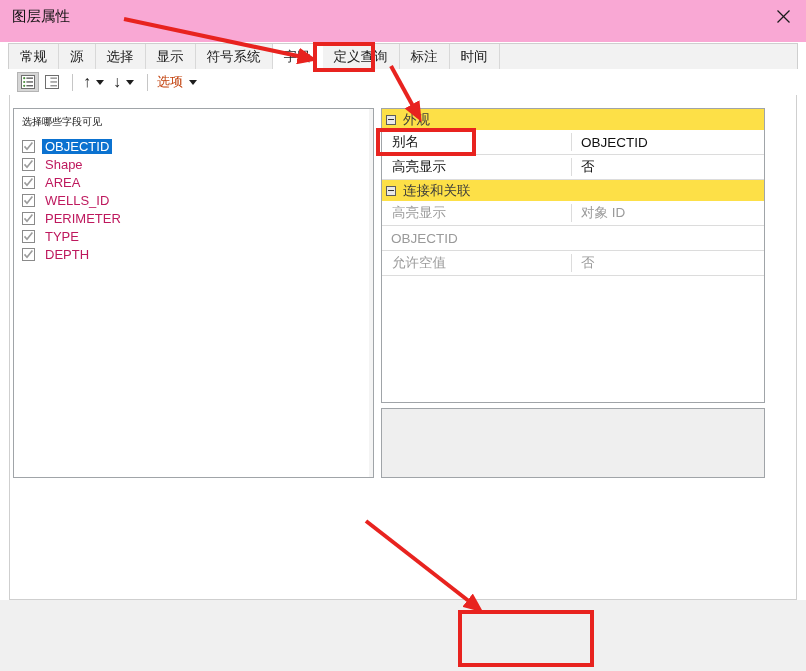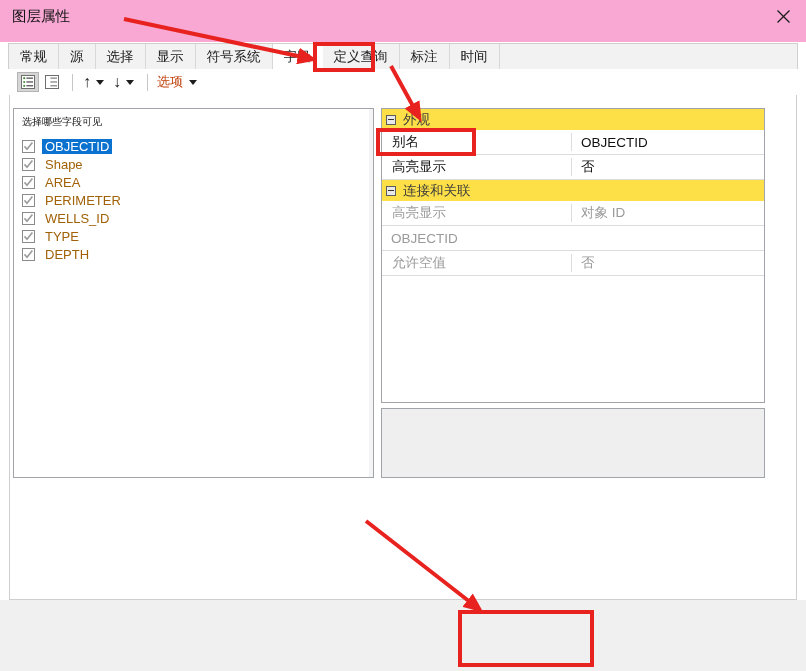--- a/index.html
+++ b/index.html
@@ -206,21 +206,21 @@
     border: 1px solid #8a8a8a;
     background: #ffffff;
     margin-right: 7px;
     flex: 0 0 auto;
     position: relative;
     box-sizing: border-box;
   }
   .chk svg { position: absolute; left: 0; top: 0; }
   .field-label {
     font-size: 13px;
-    color: #a16207;
+    color: #be185d;
     padding: 0 3px;
     line-height: 15px;
     white-space: nowrap;
   }
   .field-row.selected .field-label {
     background: #0b72d0;
     color: #ffffff;
   }
   #field-list-scroll {
     position: absolute;
@@ -454,29 +454,29 @@
               </svg>
             </span>
             <span class="field-label">AREA</span>
           </div>
           <div class="field-row">
             <span class="chk">
               <svg width="11" height="11" viewBox="0 0 11 11" aria-hidden="true">
                 <polyline points="1.5,5.4 4,8.2 9.4,1.6" fill="none" stroke="#9b9b9b" stroke-width="1.6"></polyline>
               </svg>
             </span>
+            <span class="field-label">WELLS_ID</span>
+          </div>
+          <div class="field-row">
+            <span class="chk">
+              <svg width="11" height="11" viewBox="0 0 11 11" aria-hidden="true">
+                <polyline points="1.5,5.4 4,8.2 9.4,1.6" fill="none" stroke="#9b9b9b" stroke-width="1.6"></polyline>
+              </svg>
+            </span>
             <span class="field-label">PERIMETER</span>
-          </div>
-          <div class="field-row">
-            <span class="chk">
-              <svg width="11" height="11" viewBox="0 0 11 11" aria-hidden="true">
-                <polyline points="1.5,5.4 4,8.2 9.4,1.6" fill="none" stroke="#9b9b9b" stroke-width="1.6"></polyline>
-              </svg>
-            </span>
-            <span class="field-label">WELLS_ID</span>
           </div>
           <div class="field-row">
             <span class="chk">
               <svg width="11" height="11" viewBox="0 0 11 11" aria-hidden="true">
                 <polyline points="1.5,5.4 4,8.2 9.4,1.6" fill="none" stroke="#9b9b9b" stroke-width="1.6"></polyline>
               </svg>
             </span>
             <span class="field-label">TYPE</span>
           </div>
           <div class="field-row">

